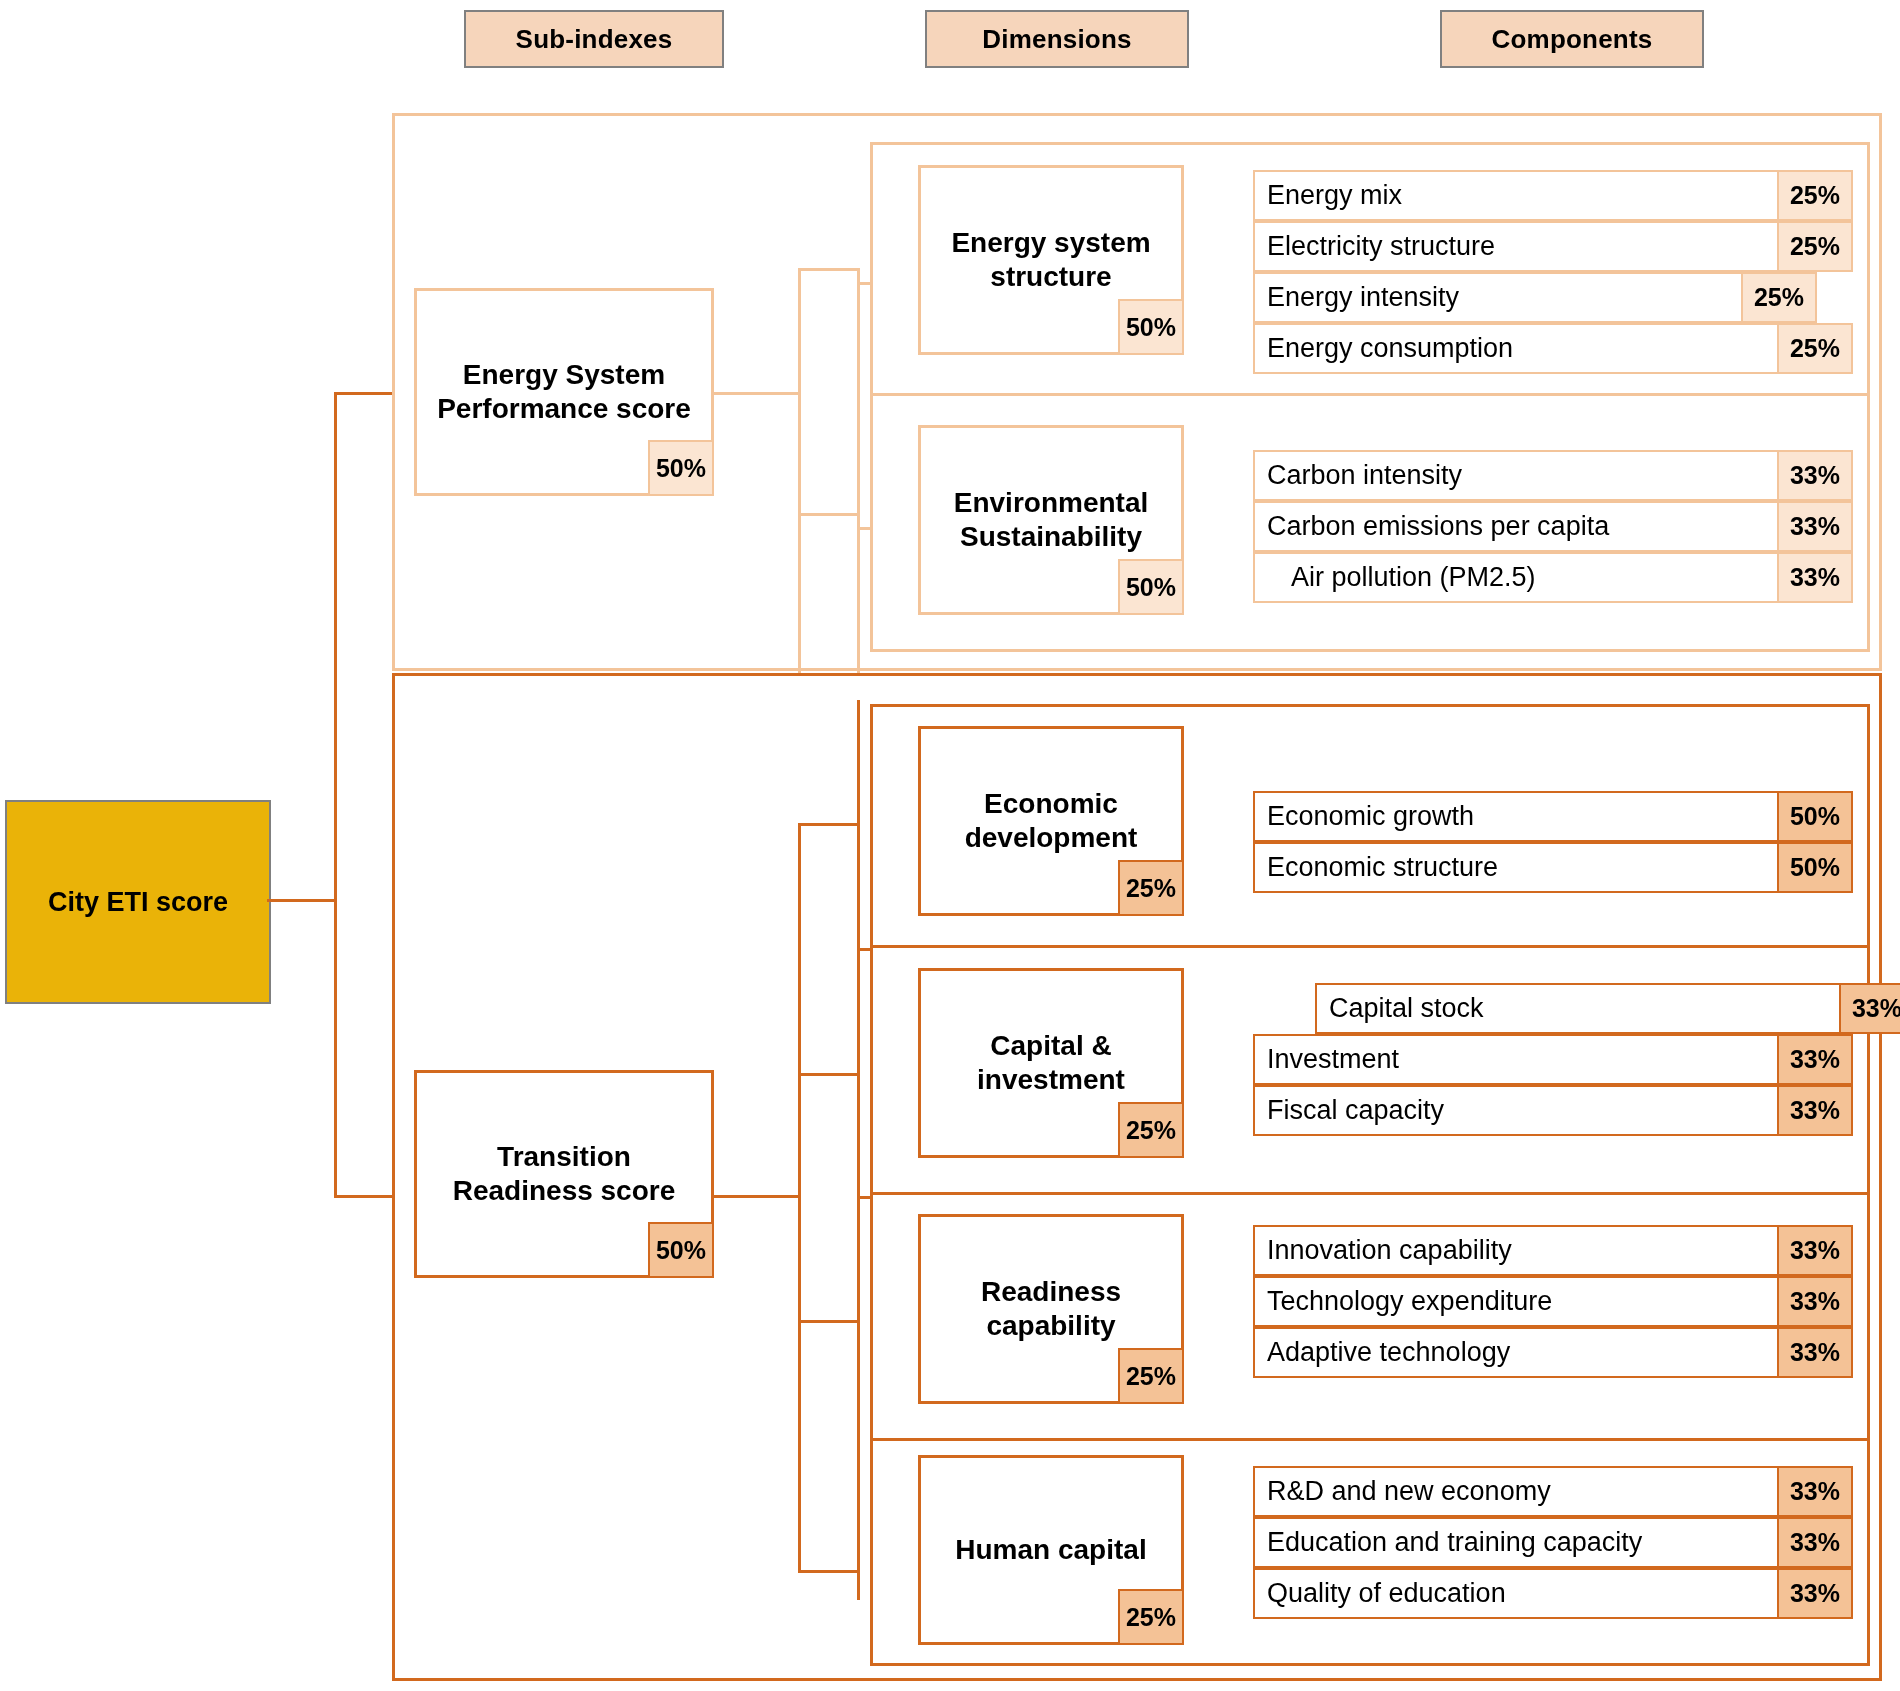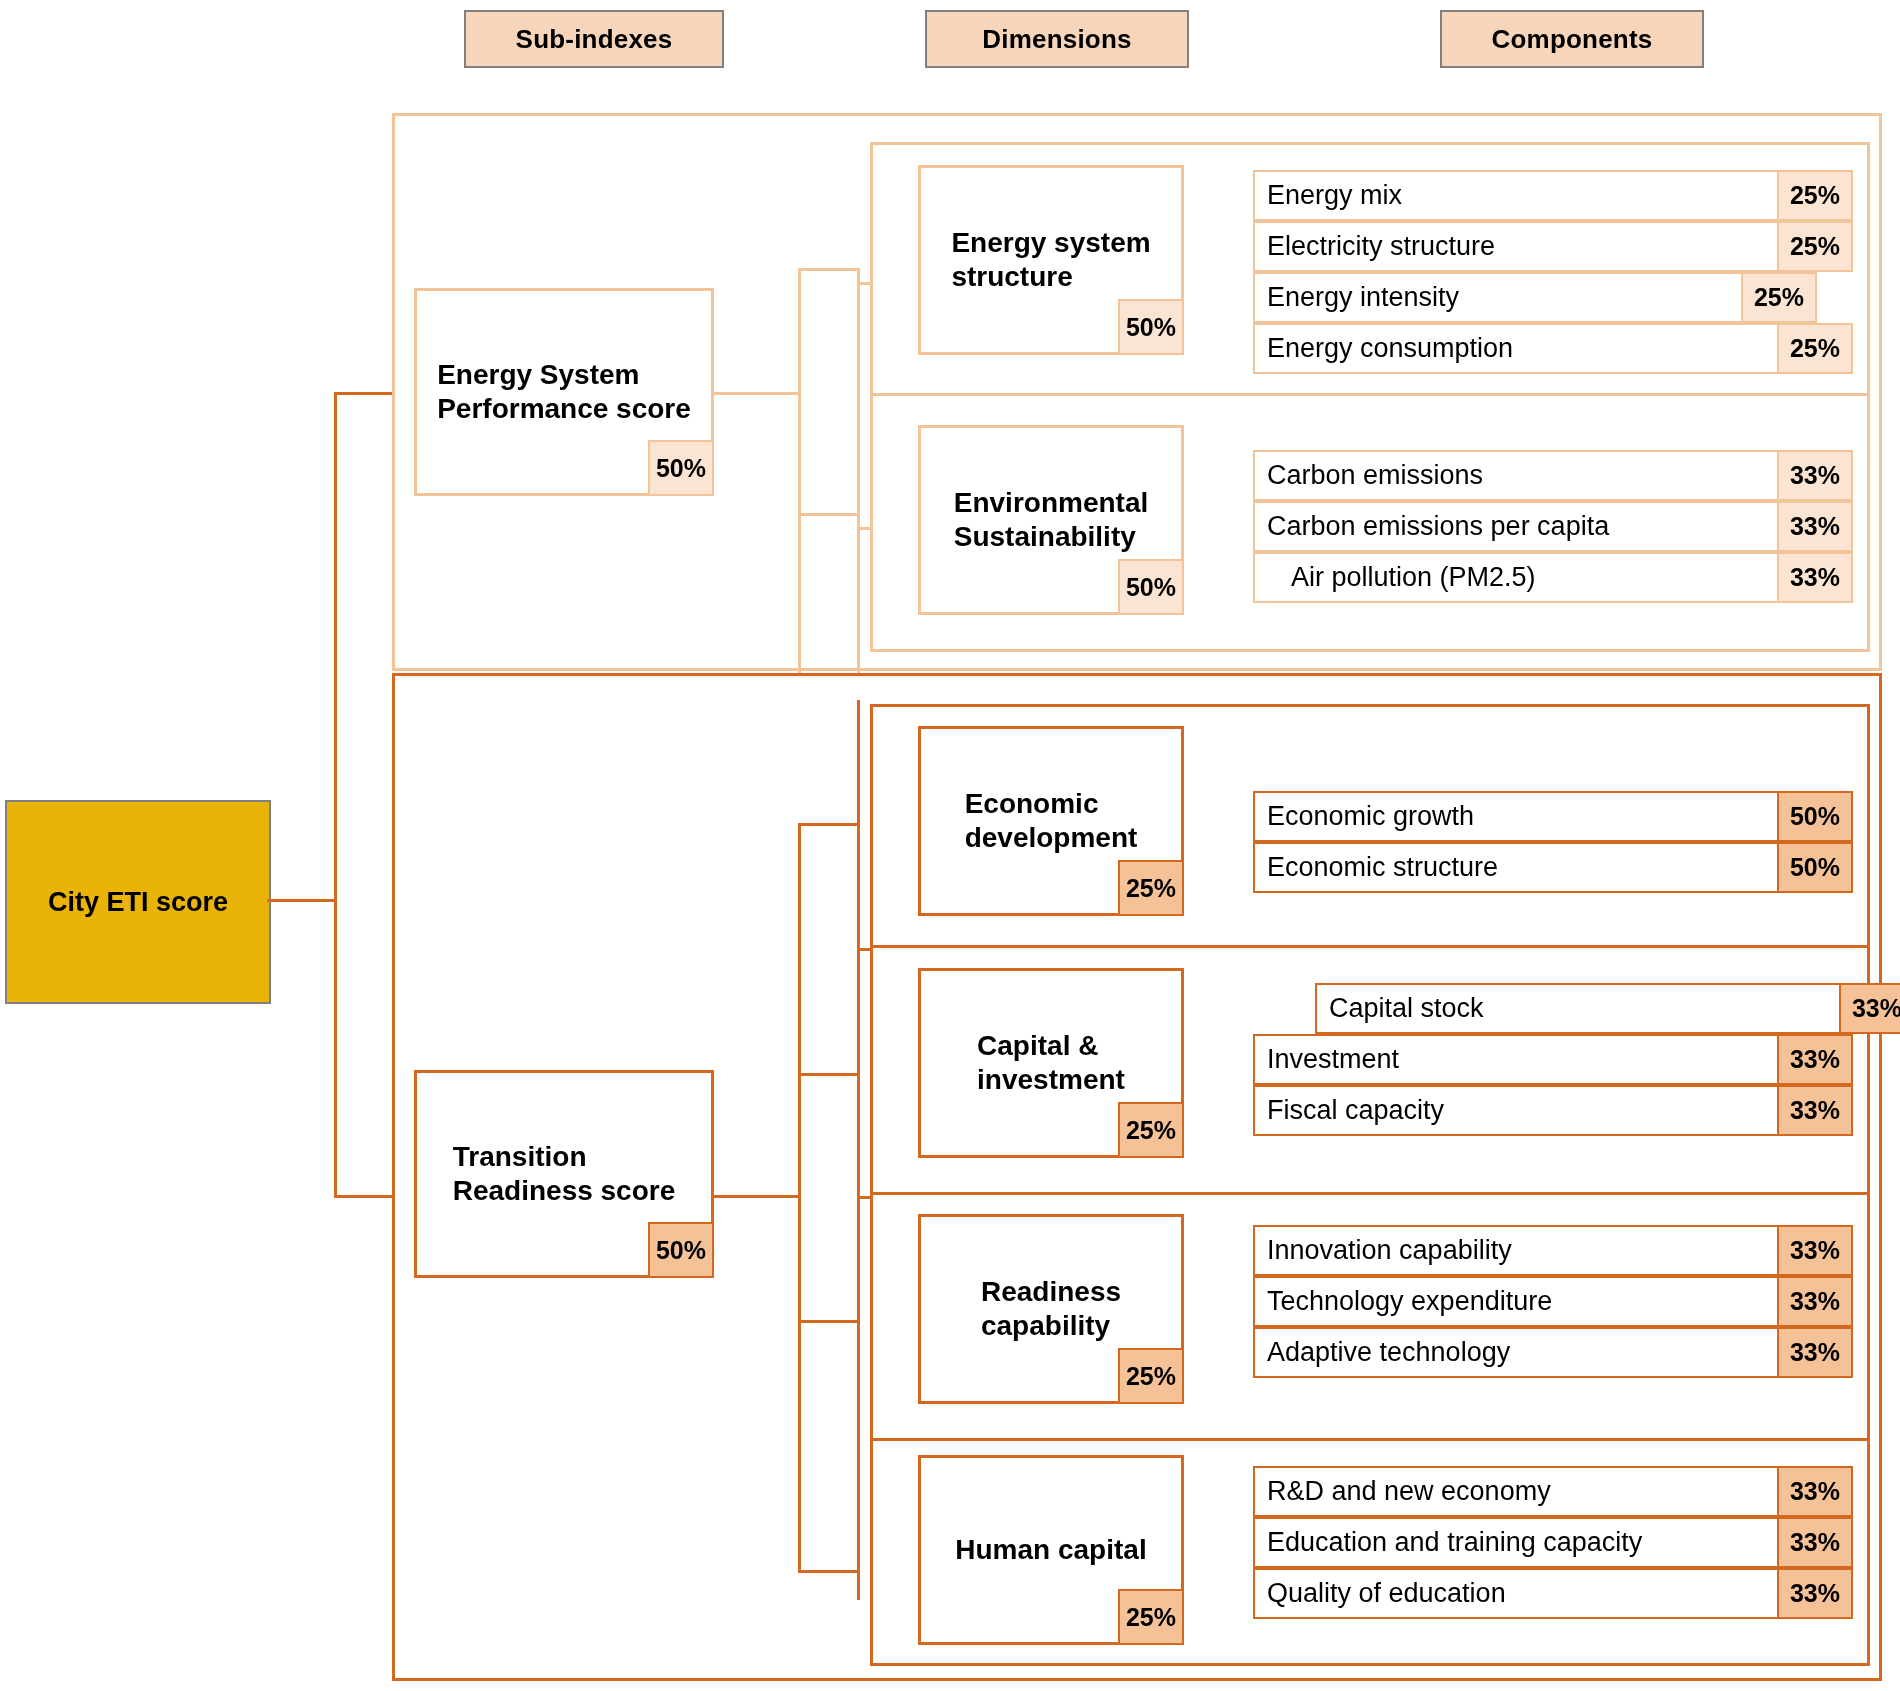--- a/index.html
+++ b/index.html
@@ -18,21 +18,21 @@
         font-weight:bold;font-size:27px;}
 
   
   .box{position:absolute;background:#ffffff;box-sizing:border-box;}
   .b-lt{border:3px solid #F3C49A;}      
   .b-dk{border:3px solid #D2691E;}
 
   
   .node{position:absolute;background:#fff;box-sizing:border-box;
         display:flex;align-items:center;justify-content:center;
-        font-weight:bold;line-height:1.22;}
+        text-align:center;font-weight:bold;line-height:1.22;}
   .node.lt{border:3px solid #F3C49A;}
   .node.dk{border:3px solid #D2691E;}
   .node .txt{padding:0 10px;}
 
   
   .wchip{position:absolute;box-sizing:border-box;
          display:flex;align-items:center;justify-content:center;
          font-weight:bold;font-size:25px;}
   .wchip.lt{background:#FBE5D2;border:2px solid #F3C49A;}
   .wchip.dk{background:#F4C296;border:2px solid #D2691E;}
@@ -133,21 +133,21 @@
     <span class="txt">
       <span>Environmental</span><br>
       <span>Sustainability</span>
     </span>
   </div>
   <div class="wchip lt" style="left:1118px;top:559px;width:66px;height:56px;">
     <span>50%</span>
   </div>
 
   <div class="crow lt" style="left:1253px;top:450px;width:600px;height:51px;">
-    <span class="cname">Carbon emissions</span>
+    <span class="cname">Carbon intensity</span>
     <span class="cpct">33%</span>
   </div>
   <div class="crow lt" style="left:1253px;top:501px;width:600px;height:51px;">
     <span class="cname">Carbon emissions per capita</span>
     <span class="cpct">33%</span>
   </div>
   <div class="crow lt" style="left:1253px;top:552px;width:600px;height:51px;padding-left:24px;">
     <span class="cname">Air pollution (PM2.5)</span>
     <span class="cpct">33%</span>
   </div>

